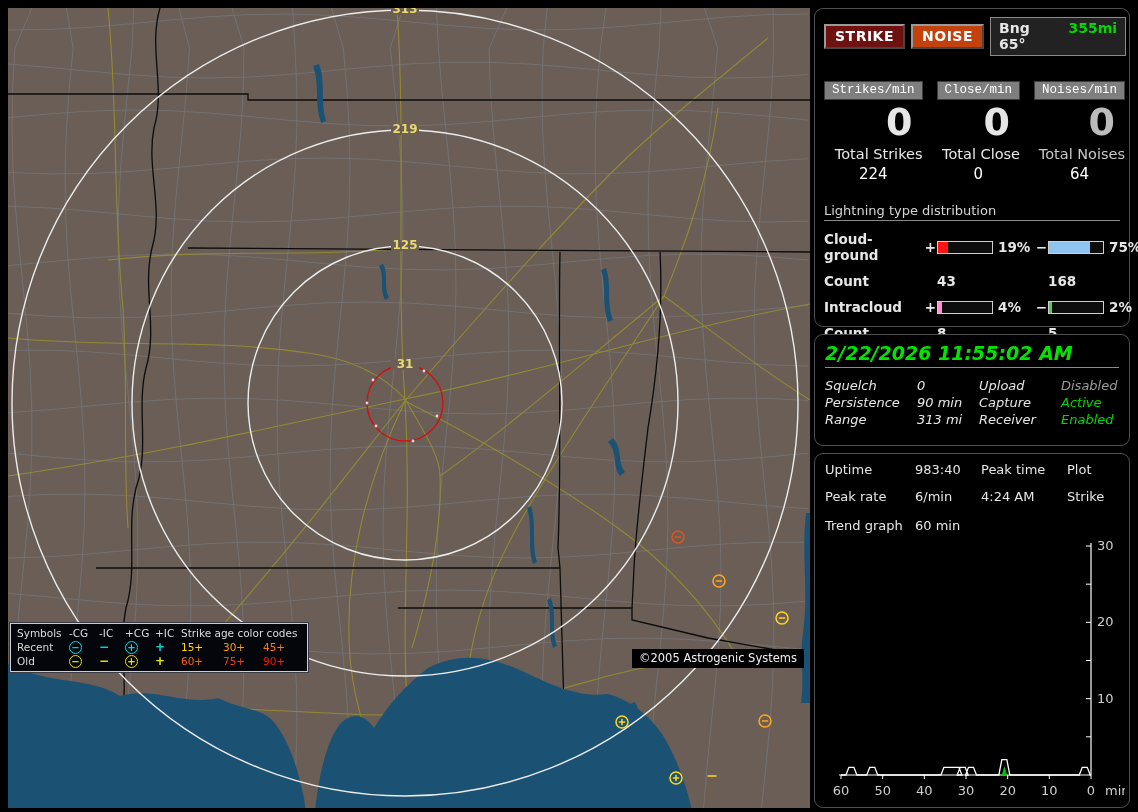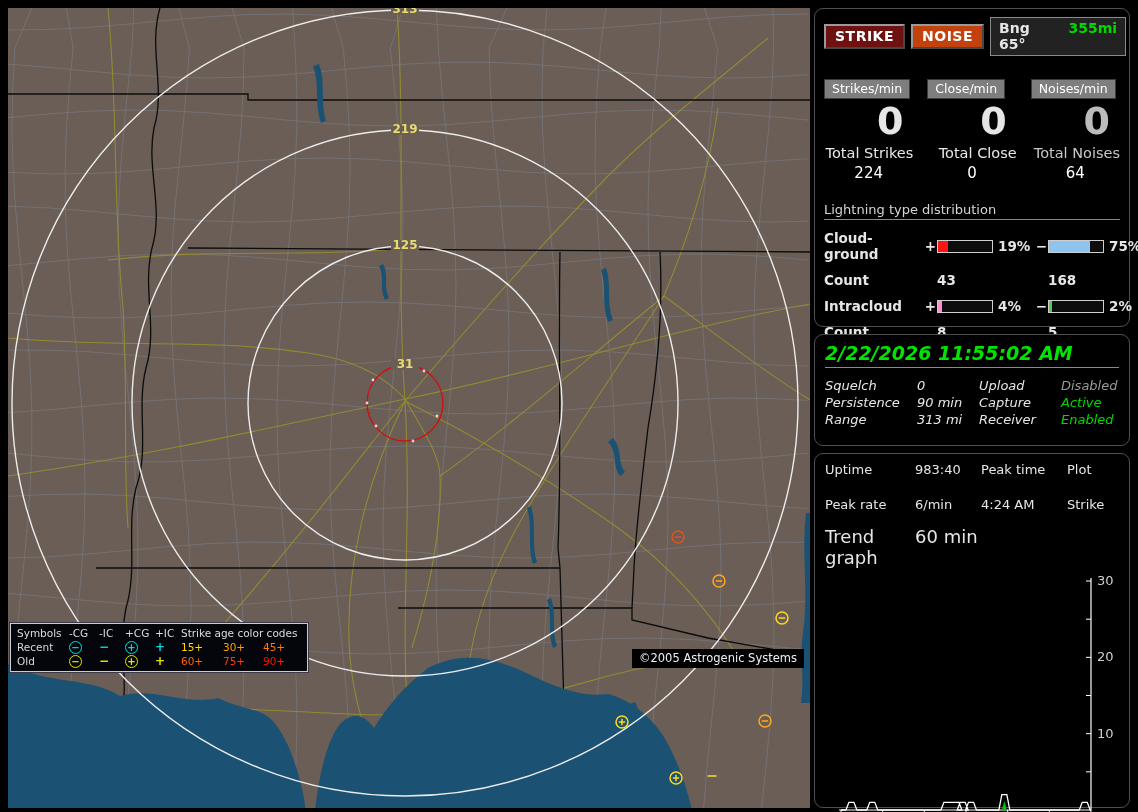--- a/index.html
+++ b/index.html
@@ -34,41 +34,41 @@
   .btn-row{display:flex;align-items:center;gap:6px;}
   .btn{font-size:14px;font-weight:bold;letter-spacing:.5px;padding:2px 9px 3px 9px;
        border:2px outset #9a9a9a;cursor:pointer;}
   .btn-strike{background:#6d1111;color:#fff;}
   .btn-noise{background:#c2410c;color:#fdfdfd;}
   .bng-box{margin-left:auto;background:#222;border:1px solid #8a8a8a;padding:2px 8px 3px 8px;
            font-size:14px;font-weight:bold;display:flex;gap:14px;min-width:118px;justify-content:space-between;}
 
   .counters{display:grid;grid-template-columns:1fr 1fr 1fr;margin-top:22px;column-gap:14px;}
   .chip{display:inline-block;background:#7e7e7e;color:#fff;font-size:12.5px;
-        border:1px solid #3c3c3c;padding:1px 7px 2px 7px;}
+        border:1px solid #3c3c3c;padding:1px 7px 2px 7px;font-family:Liberation Mono, monospace;}
   .bigzero{font-size:38px;font-weight:bold;text-align:right;padding-right:10px;line-height:40px;margin-top:2px;}
   .tot-label{font-size:14.5px;text-align:right;margin-top:4px;color:#e8e8e8;}
   .tot-val{font-size:15px;text-align:center;margin-top:3px;color:#fff;}
 
   .dist-head{margin-top:20px;color:#d4d4d4;font-size:13px;border-bottom:1px solid #8a8a8a;padding-bottom:2px;}
   .dist-grid{display:grid;grid-template-columns:100px 13px 56px 42px 13px 56px 42px;
              align-items:center;margin-top:10px;row-gap:2px;font-size:13.5px;font-weight:bold;}
   .dist-grid .sign{text-align:center;font-weight:bold;}
   .bar{height:11px;border:1px solid #cfcfcf;background:#0d0d0d;position:relative;}
   .bar i{display:block;height:100%;}
   .pct{padding-left:5px;}
   .cnt-row{margin-bottom:8px;}
 
   
   .dt{color:#00e400;font-size:19px;font-weight:bold;border-bottom:1px solid #8a8a8a;padding-bottom:3px;}
   .set-grid{display:grid;grid-template-columns:92px 62px 82px auto;font-size:13px;row-gap:2px;margin-top:10px;}
 
   
-  .info-grid{display:grid;grid-template-columns:90px 66px 86px auto;font-size:13px;row-gap:20px;}
-  .trend-row{display:grid;grid-template-columns:90px auto;font-size:18px;margin-top:14px;}
+  .info-grid{display:grid;grid-template-columns:90px 66px 86px auto;font-size:13px;row-gap:12px;}
+  .trend-row{display:grid;grid-template-columns:90px auto;font-size:13px;margin-top:14px;}
   #trend{margin-top:2px;}
 </style>
 </head>
 <body>
 
 <div id="app">
 
   <div id="map">
     <svg id="mapsvg" width="802" height="800" viewBox="0 0 802 800">
 

